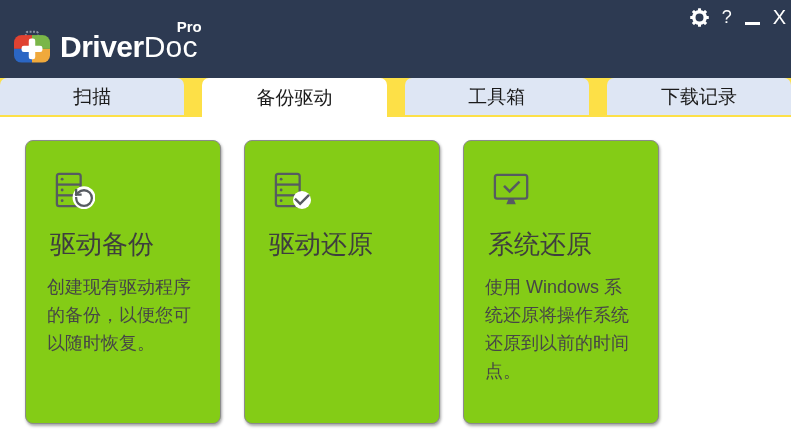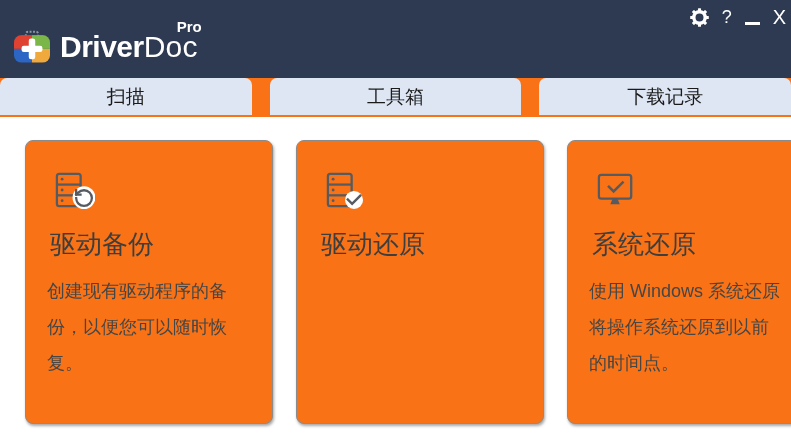--- a/index.html
+++ b/index.html
@@ -23,48 +23,48 @@
 
   .controls{position:absolute;top:5px;right:6px;display:flex;align-items:center;gap:13px;height:24px;}
   .ctl{color:#ffffff;cursor:pointer;display:flex;align-items:center;justify-content:center;}
   .ctl.help{font-size:18px;font-weight:400;}
   .ctl.close{font-size:20px;font-weight:400;letter-spacing:-1px;}
   .minbar{display:block;width:15px;height:3px;background:#ffffff;margin-top:13px;}
 
   
   .tabs{
     display:flex;gap:18px;align-items:flex-start;
-    width:100%;height:39px;background:#f97316;
+    width:100%;height:39px;background:#fde047;
   }
   .tab{
     flex:1 1 0;height:37px;background:#dee6f4;
     border-radius:7px 7px 0 0;
     display:flex;align-items:center;justify-content:center;
     font-size:19px;color:#1b1b1b;cursor:pointer;
   }
   .tab.active{height:39px;background:#ffffff;}
 
   
   .panel{
     position:relative;width:100%;height:329px;background:#ffffff;
   }
   .cards{position:absolute;left:25px;top:23px;display:flex;gap:23px;}
   .card{
-    box-sizing:border-box;width:248px;height:284px;background:#f97316;
+    box-sizing:border-box;width:196px;height:284px;background:#84cc16;
     border:1px solid #8b8b8b;border-radius:8px;
     box-shadow:1px 2px 3px rgba(0,0,0,0.35);
     padding:30px 28px 0 21px;cursor:pointer;
   }
   .card .icon{margin-left:6px;display:block;}
   .card h2{
     margin:20px 0 0 3px;font-size:26px;line-height:30px;
     font-weight:400;color:#3e3e3e;
   }
   .card p{
-    margin:14px 0 0 0;font-size:18px;line-height:36px;color:#464646;
+    margin:14px 0 0 0;font-size:18px;line-height:28px;color:#464646;
   }
 </style>
 </head>
 <body>
 
 <div class="window">
 
   <header class="titlebar">
     <div class="brand">
       <svg class="logo" width="38" height="35" viewBox="0 0 40 36">
@@ -107,20 +107,21 @@
       <div class="ctl help">?</div>
       <div class="ctl">
         <span class="minbar"></span>
       </div>
       <div class="ctl close">X</div>
     </div>
   </header>
 
   <nav class="tabs">
     <div class="tab">扫描</div>
+    <div class="tab active">备份驱动</div>
     <div class="tab">工具箱</div>
     <div class="tab">下载记录</div>
   </nav>
 
   <main class="panel">
     <div class="cards">
 
       <section class="card">
         <svg class="icon" width="42" height="38" viewBox="0 0 44 40">
           <g fill="none" stroke="#565b61" stroke-width="2.4">

